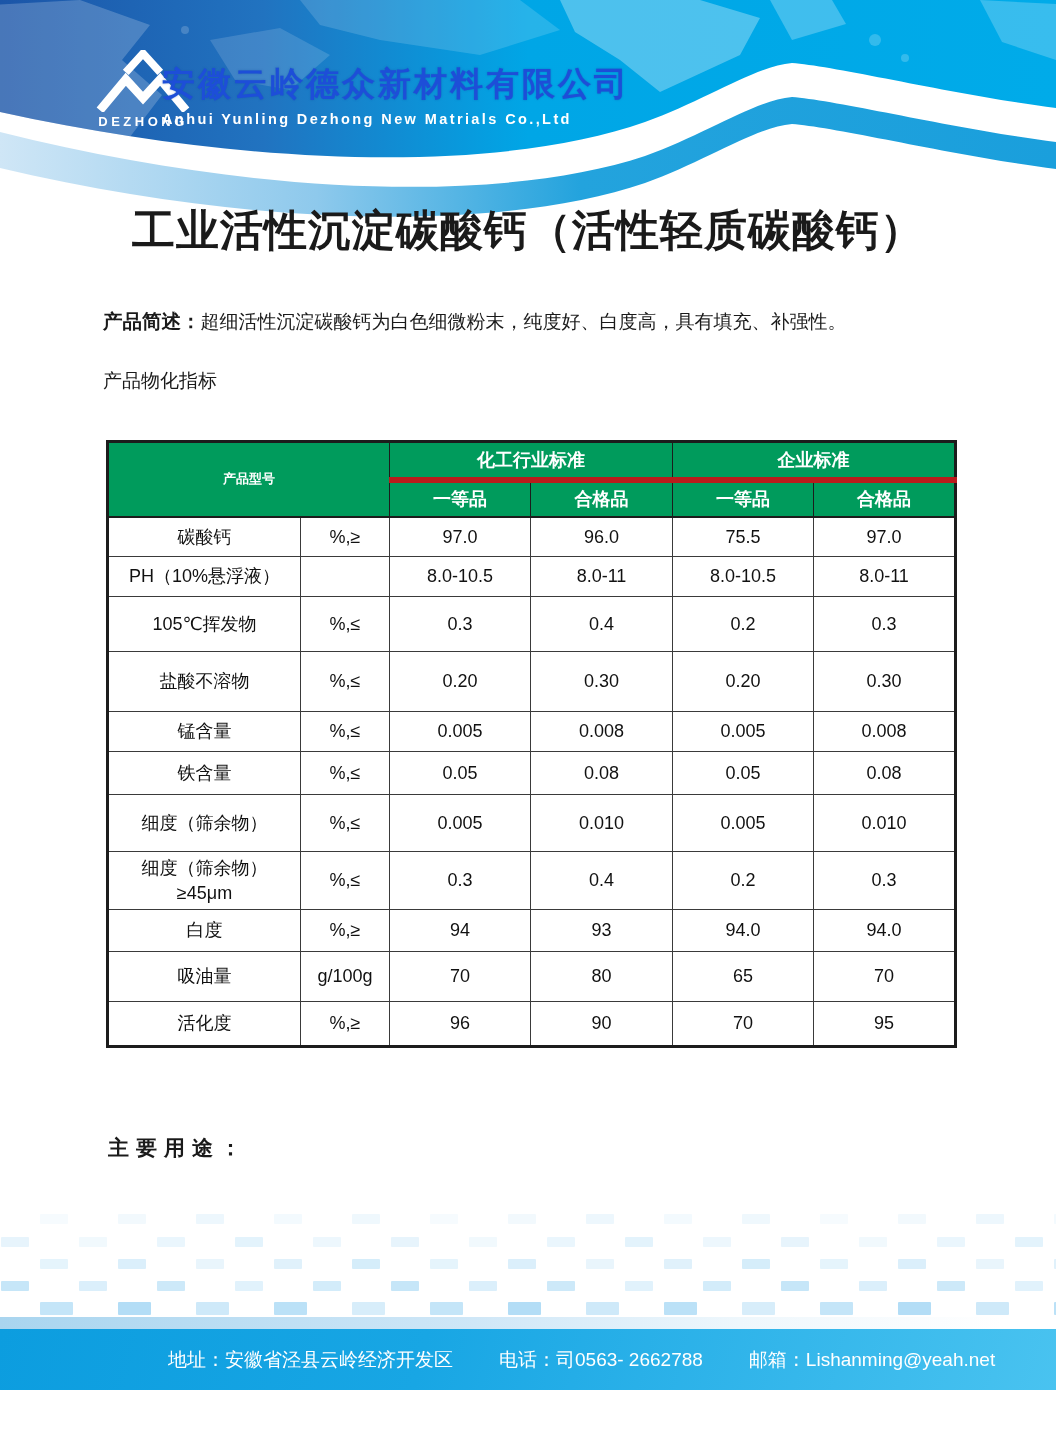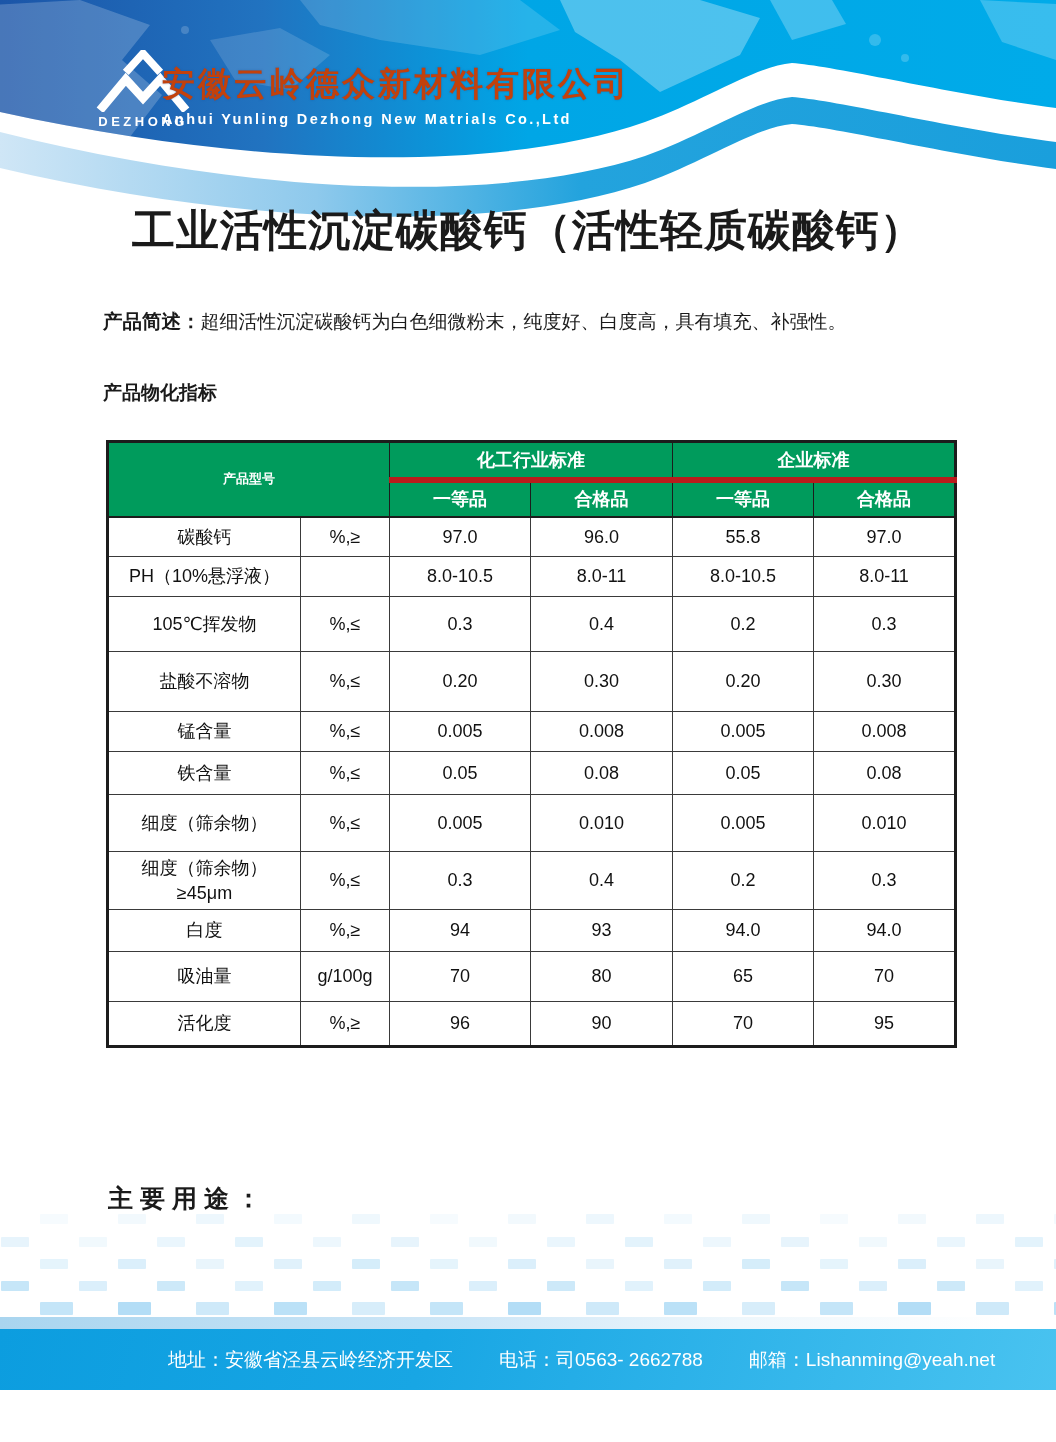--- a/index.html
+++ b/index.html
@@ -6,42 +6,42 @@
   .page{
     position:relative; width:1056px; height:1442px; margin:0 auto;
     background:#fff; overflow:hidden; box-shadow:0 0 0 1px #000;
     font-family:"Liberation Sans","DejaVu Sans",sans-serif; color:#1a1a1a;
   }
   
   .hdr-svg{position:absolute;top:0;left:0;}
   .logo{position:absolute;top:50px;left:88px;width:110px;text-align:center;}
   .logo-txt{color:#fff;font-size:13px;font-weight:bold;letter-spacing:3.5px;margin-top:-2px;}
   .co-names{position:absolute;top:62px;left:162px;}
-  .co-cn{color:#c2410c;font-size:33px;font-weight:bold;letter-spacing:3px;
+  .co-cn{color:#1d4ed8;font-size:33px;font-weight:bold;letter-spacing:3px;
          text-shadow:0 0 2px rgba(20,80,160,.55);}
   .co-en{color:#fff;font-size:14.5px;font-weight:bold;letter-spacing:2.4px;margin-top:4px;}
   
   .title{position:absolute;top:202px;left:0;width:100%;text-align:center;
          font-size:43px;font-weight:bold;letter-spacing:1px;}
   .summary{position:absolute;top:308px;left:103px;width:860px;font-size:19px;line-height:1.4;}
   .summary b{font-size:19.5px;}
-  .sec-head{position:absolute;top:380px;left:103px;font-size:19px;font-weight:bold;}
+  .sec-head{position:absolute;top:368px;left:103px;font-size:19px;font-weight:normal;}
   
   table.spec{position:absolute;top:440px;left:106px;width:848px;
              border-collapse:collapse;table-layout:fixed;
              border:3px solid #1c1c1c;font-size:18px;}
   table.spec th,table.spec td{border:1px solid #3a3a3a;text-align:center;
              vertical-align:middle;padding:2px 4px;line-height:1.35;}
   table.spec thead th{background:var(--accent_green,#009b5c);color:#fff;
              font-weight:600;font-size:18px;border-color:#1c1c1c;}
   table.spec thead tr.sub th{border-top:6px solid #b91c1c;}
   table.spec thead th{border-bottom:2px solid #1c1c1c;}
   table.spec td{background:#fff;color:#111;}
   
-  .uses-head{position:absolute;top:1182px;left:108px;font-size:25px;font-weight:bold;letter-spacing:7px;}
+  .uses-head{position:absolute;top:1134px;left:108px;font-size:21px;font-weight:bold;letter-spacing:7px;}
   .uses-text{position:absolute;top:1170px;left:150px;font-size:19px;letter-spacing:.5px;}
   
   .mosaic{position:absolute;top:1205px;left:0;width:1056px;height:112px;overflow:hidden;}
   .mz{position:absolute;border-radius:1px;}
   .pale-strip{position:absolute;top:1317px;left:0;width:1056px;height:12px;
       background:linear-gradient(to right,#a9d5ef,#cfe7f7 45%,#eef7fc 70%,#ffffff 95%);}
   .footer{position:absolute;top:1329px;left:0;width:1056px;height:61px;
       background:linear-gradient(105deg,var(--footer_blue_start,#0c9ddf) 0%,#18a6e4 40%,var(--footer_blue_end,#49c3f0) 100%);
       display:flex;align-items:center;gap:46px;padding-left:168px;box-sizing:border-box;
       color:#fff;font-size:19px;}
@@ -129,21 +129,21 @@
         <th>一等品</th>
         <th>合格品</th>
       </tr>
     </thead>
     <tbody>
         <tr style="height: 40px;">
           <td>碳酸钙</td>
           <td>%,≥</td>
           <td>97.0</td>
           <td>96.0</td>
-          <td>55.8</td>
+          <td>75.5</td>
           <td>97.0</td>
         </tr>
         <tr style="height: 40px;">
           <td>PH（10%悬浮液）</td>
           <td></td>
           <td>8.0-10.5</td>
           <td>8.0-11</td>
           <td>8.0-10.5</td>
           <td>8.0-11</td>
         </tr>

